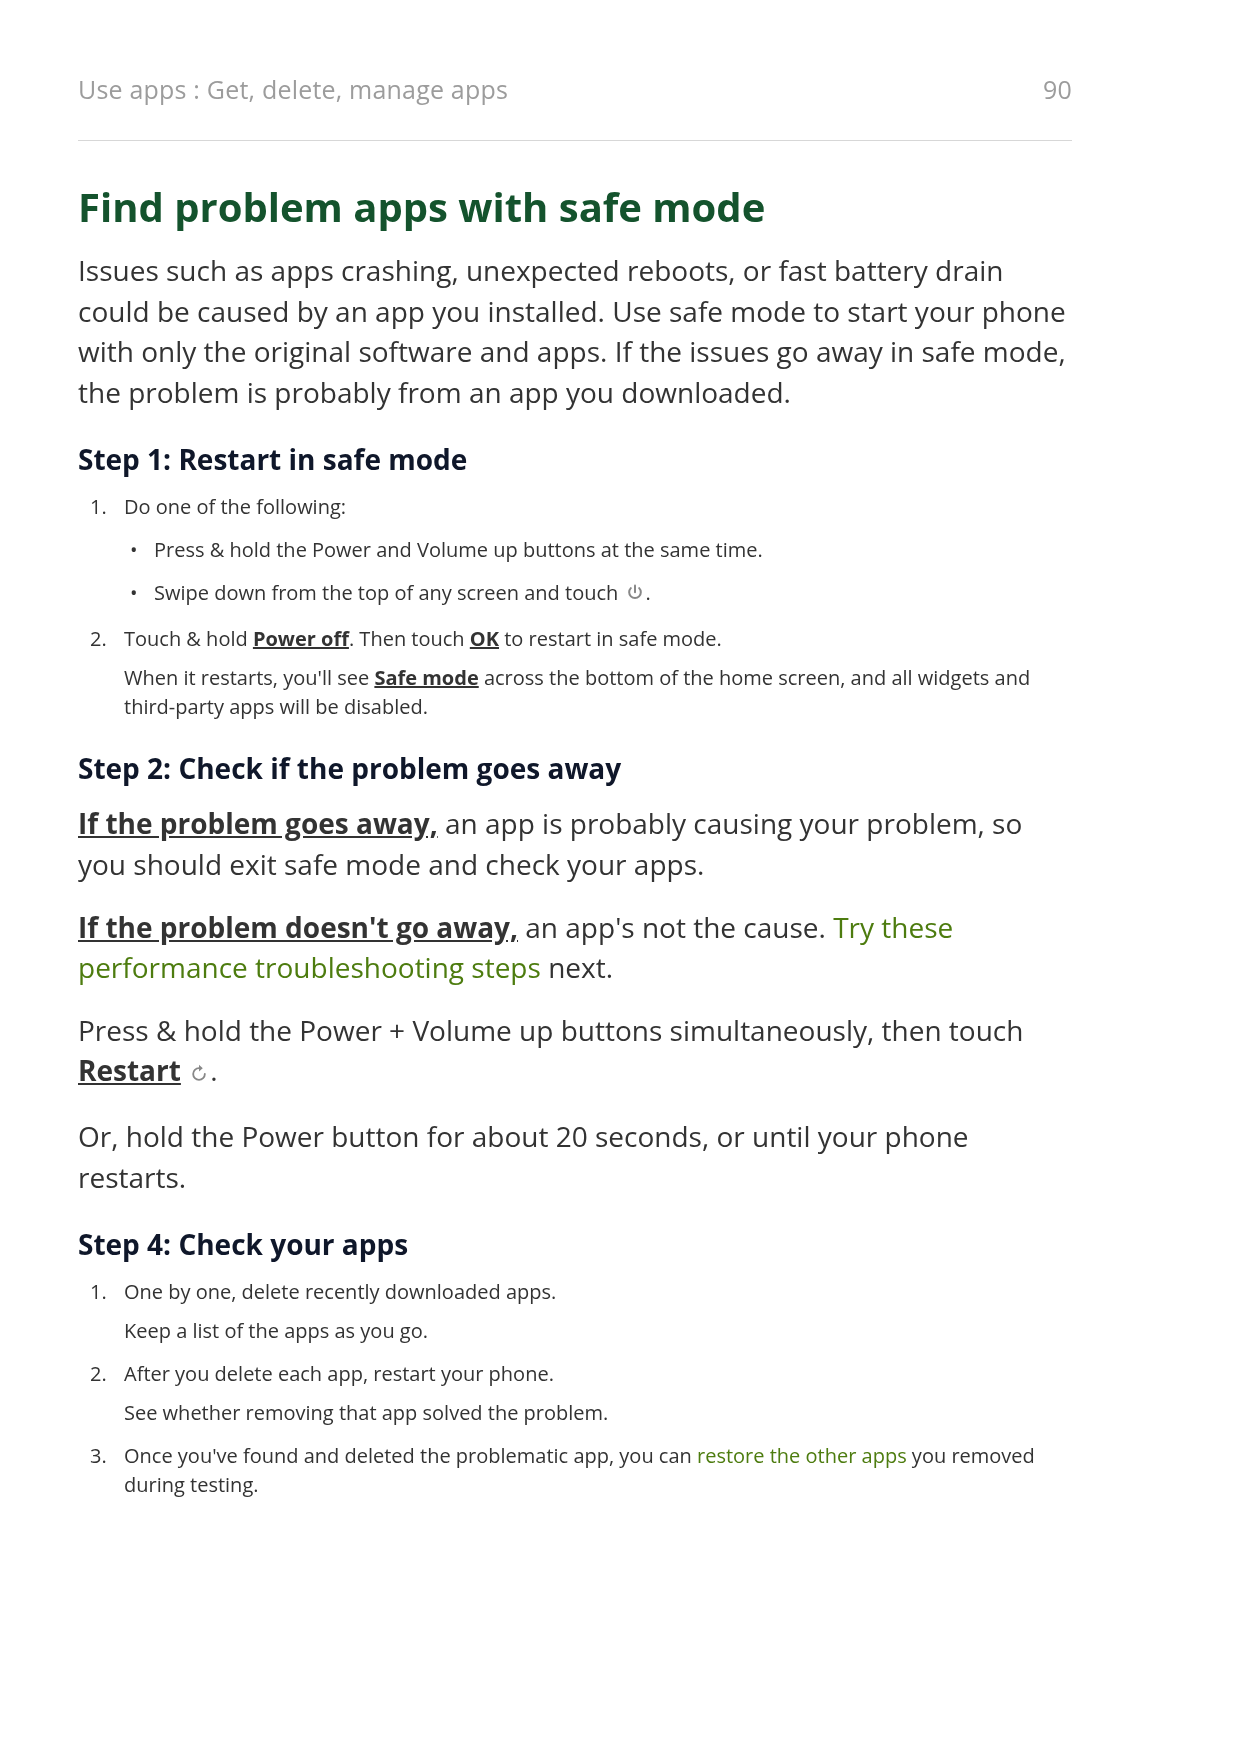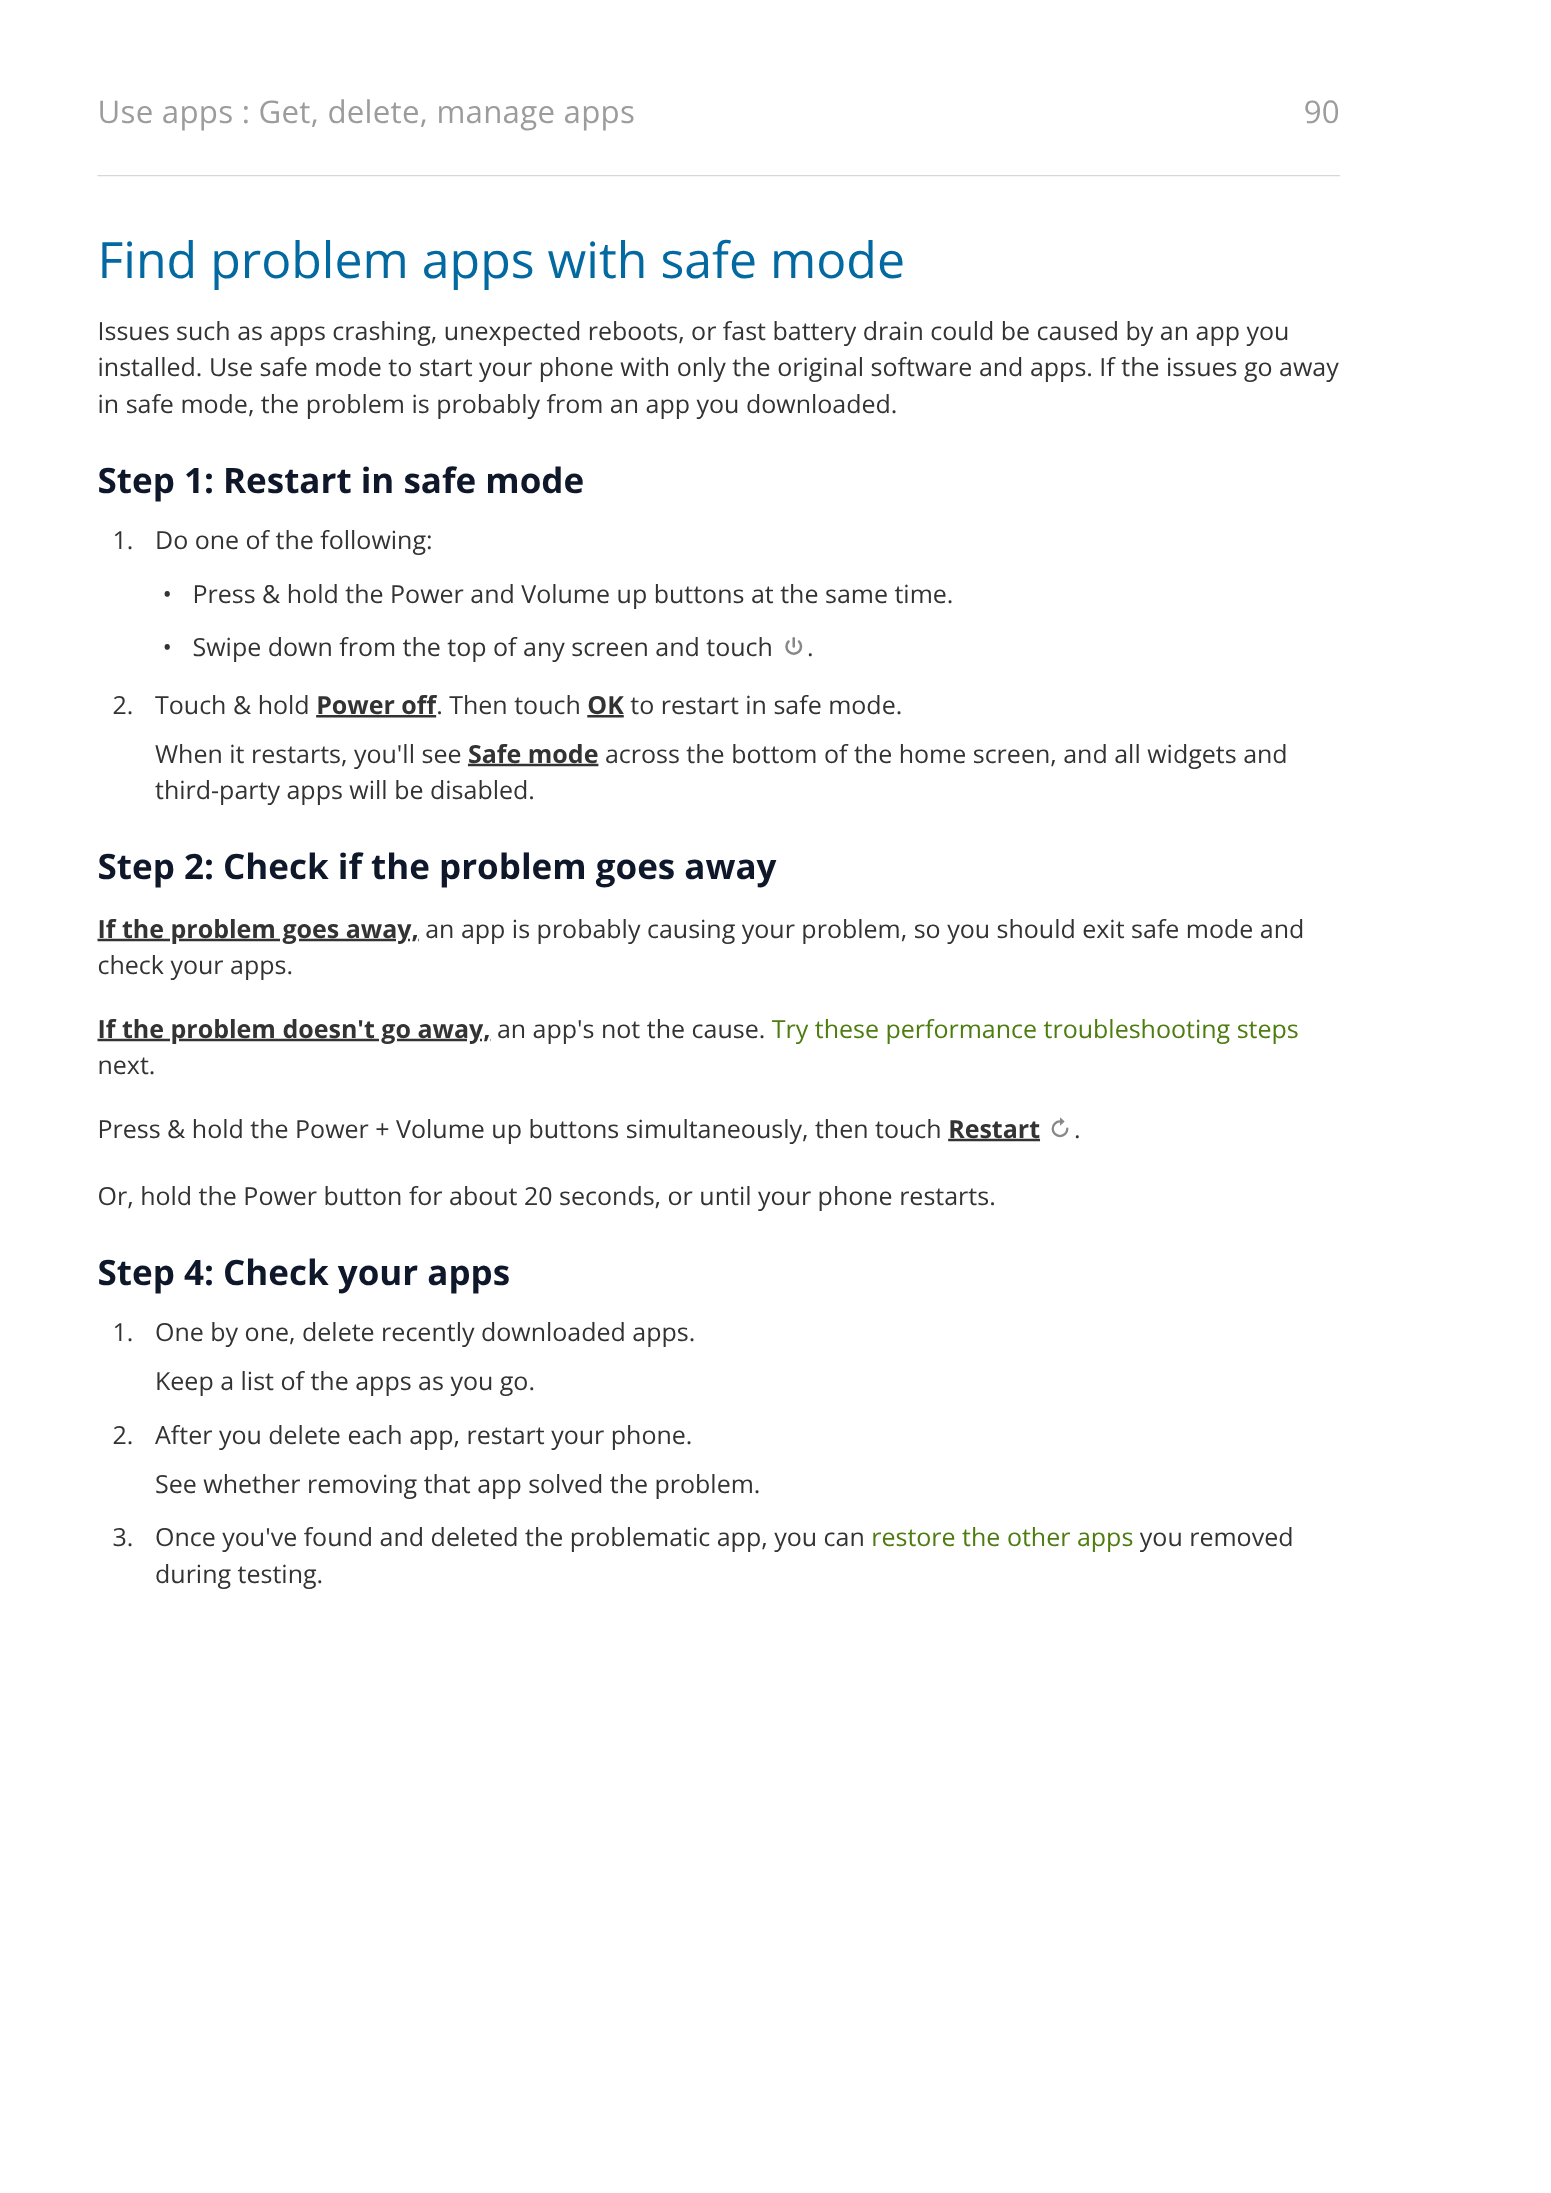--- a/index.html
+++ b/index.html
@@ -24,27 +24,27 @@
     font-size: 25px;
     letter-spacing: 0.2px;
     margin-bottom: 34px;
   }
   hr.divider {
     border: none;
     border-top: 1px solid #d7d7d7;
     margin: 0 0 38px 0;
   }
   h1.title {
-    font-weight: 400;
+    font-weight: 700;
     font-size: 40px;
     margin: 0 0 16px 0;
-    color: #0369a1;
+    color: #14532d;
   }
   p.body {
-    font-size: 20px;
+    font-size: 28px;
     line-height: 1.45;
     margin: 16px 0 22px 0;
     color: #333;
   }
   h2.section {
     font-weight: 700;
     font-size: 28px;
     margin: 28px 0 14px 0;
     color: #0f172a;
   }

